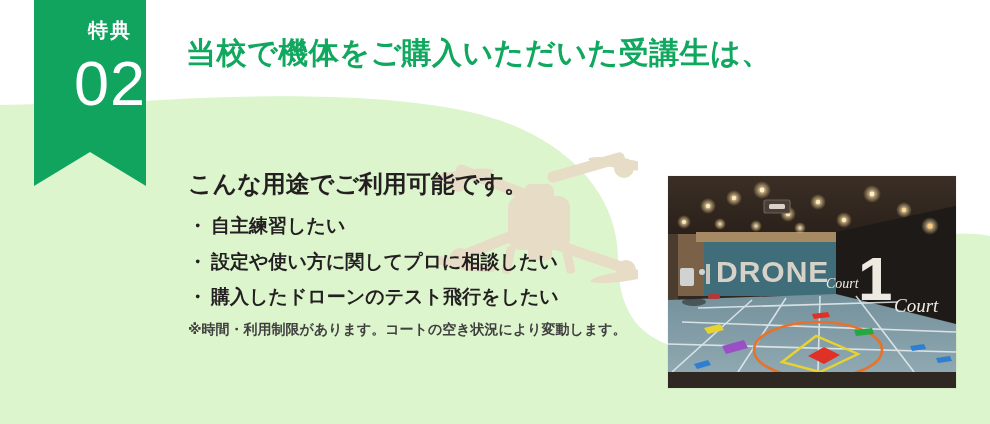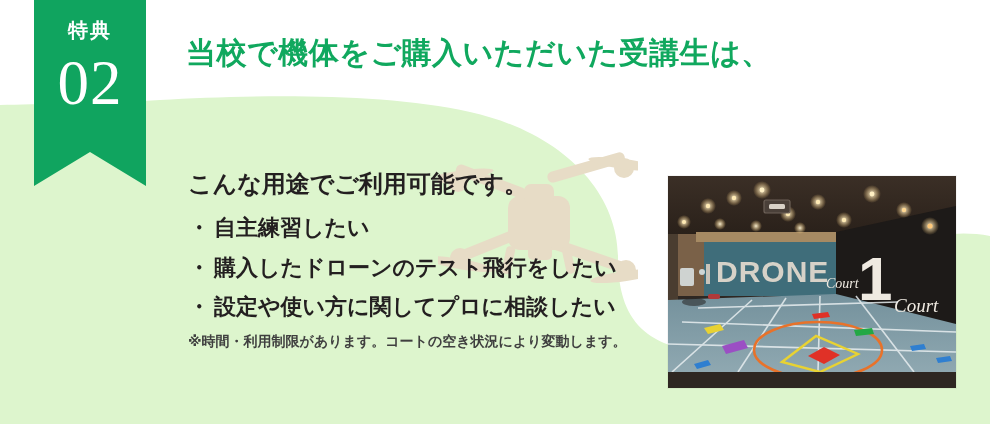--- a/index.html
+++ b/index.html
@@ -54,35 +54,36 @@
     position: absolute;
     inset: 0;
   }
   .ribbon-text {
     position: absolute;
     left: 0;
     top: 0;
     width: 112px;
     text-align: center;
     color: #ffffff;
+    padding-left: 20px;
   }
   .ribbon-kicker {
     margin-top: 20px;
     font-size: 20px;
     font-weight: bold;
     letter-spacing: 2px;
     line-height: 1;
   }
   .ribbon-number {
     margin-top: 12px;
     font-size: 63px;
     font-weight: 300;
     line-height: 1;
     letter-spacing: 1px;
-    font-family: Liberation Serif, serif;
+    font-family: Liberation Sans, sans-serif;
   }
 
   
   .headline {
     position: absolute;
     left: 186px;
     top: 32px;
     z-index: 4;
     color: #10a85e;
     font-size: 30px;
@@ -109,21 +110,21 @@
     margin: 0 0 14px 0;
     white-space: nowrap;
   }
   .bullet-list {
     list-style: none;
     margin: 0;
     padding: 0;
   }
   .bullet-list li {
     color: #231f20;
-    font-size: 22px;
+    font-size: 19px;
     line-height: 1.28;
     margin-bottom: 11px;
     white-space: nowrap;
   }
   .bullet-dot {
     display: inline-block;
     margin-right: 4px;
   }
   .footnote {
     margin-top: 8px;
@@ -207,24 +208,24 @@
     <span class="headline-line">当校で機体をご購入いただいた受講生は、</span>
   </div>
 
   <div class="body-copy">
     <p class="lead">こんな用途でご利用可能です。</p>
     <ul class="bullet-list">
       <li>
         <span class="bullet-dot">・</span><span>自主練習したい</span>
       </li>
       <li>
-        <span class="bullet-dot">・</span><span>購入したドローンのテスト飛行をしたい</span>
+        <span class="bullet-dot">・</span><span>設定や使い方に関してプロに相談したい</span>
       </li>
       <li>
-        <span class="bullet-dot">・</span><span>設定や使い方に関してプロに相談したい</span>
+        <span class="bullet-dot">・</span><span>購入したドローンのテスト飛行をしたい</span>
       </li>
     </ul>
     <div class="footnote">※時間・利用制限があります。コートの空き状況により変動します。</div>
   </div>
 
   <div class="photo">
     <svg width="288" height="196" viewBox="0 0 288 196" aria-hidden="true">
       <defs>
         <linearGradient id="ceil" x1="0" y1="0" x2="0" y2="1">
           <stop offset="0%" stop-color="#3b2f26"></stop>

